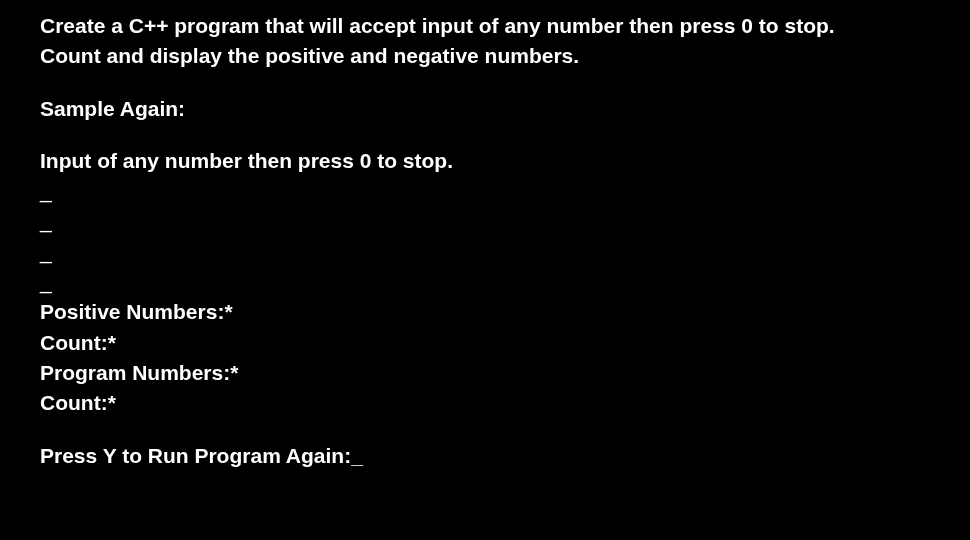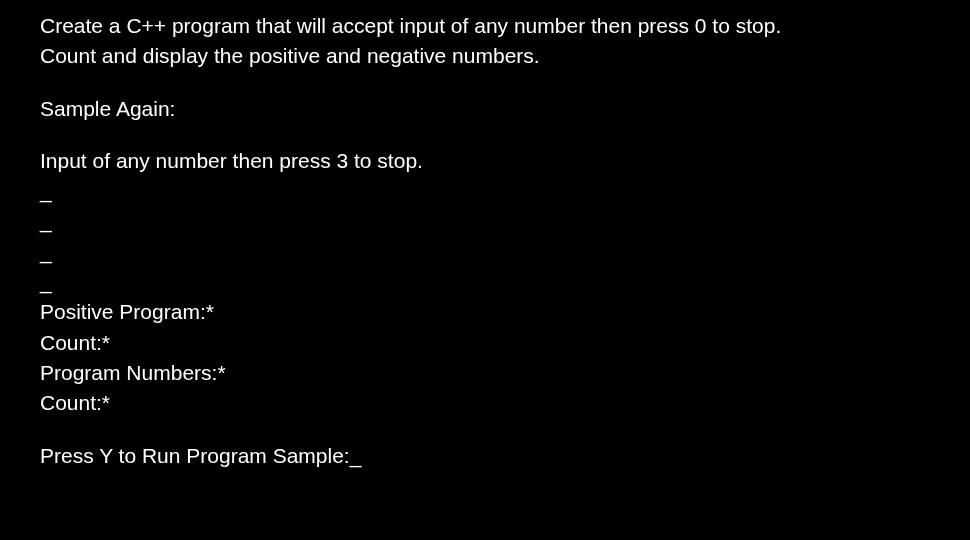--- a/index.html
+++ b/index.html
@@ -12,20 +12,21 @@
       height: 540px;
       background: #000000;
       color: #ffffff;
       font-family: Arial, Helvetica, sans-serif;
       font-size: 21px;
       padding: 12px 40px;
       line-height: 1.3;
     }
     .line {
       margin-bottom: 3px;
+      font-weight: bold;
     }
     .spacer {
       height: 22px;
     }
     .underscore-line {
       margin-bottom: 3px;
       font-size: 21px;
     }
   </style>
 </head>
@@ -33,27 +34,27 @@
 
 <div class="line">Create a C++ program that will accept input of any number then press 0 to stop.</div>
 <div class="line">Count and display the positive and negative numbers.</div>
 
 <div class="spacer"></div>
 
 <div class="line">Sample Again:</div>
 
 <div class="spacer"></div>
 
-<div class="line">Input of any number then press 3 to stop.</div>
+<div class="line">Input of any number then press 0 to stop.</div>
 
 <div class="underscore-line">_</div>
 <div class="underscore-line">_</div>
 <div class="underscore-line">_</div>
 <div class="underscore-line">_</div>
 
-<div class="line">Positive Program:*</div>
+<div class="line">Positive Numbers:*</div>
 <div class="line">Count:*</div>
 <div class="line">Program Numbers:*</div>
 <div class="line">Count:*</div>
 
 <div class="spacer"></div>
 
-<div class="line">Press Y to Run Program Sample:_</div>
+<div class="line">Press Y to Run Program Again:_</div>
 
 </body></html>

